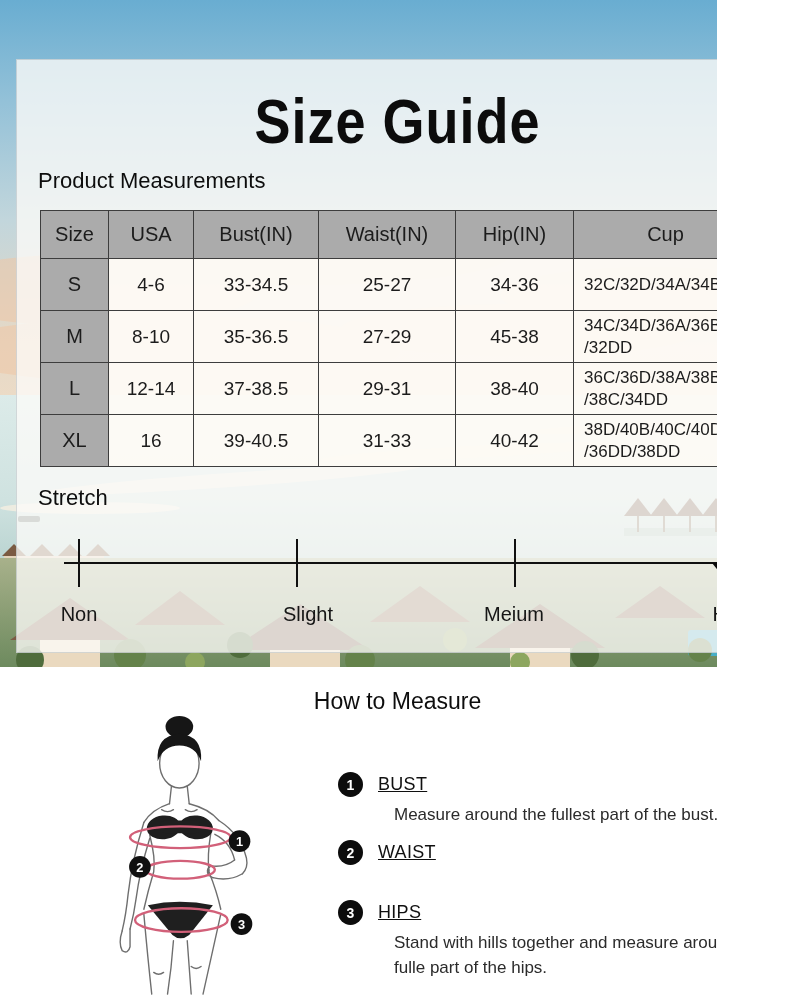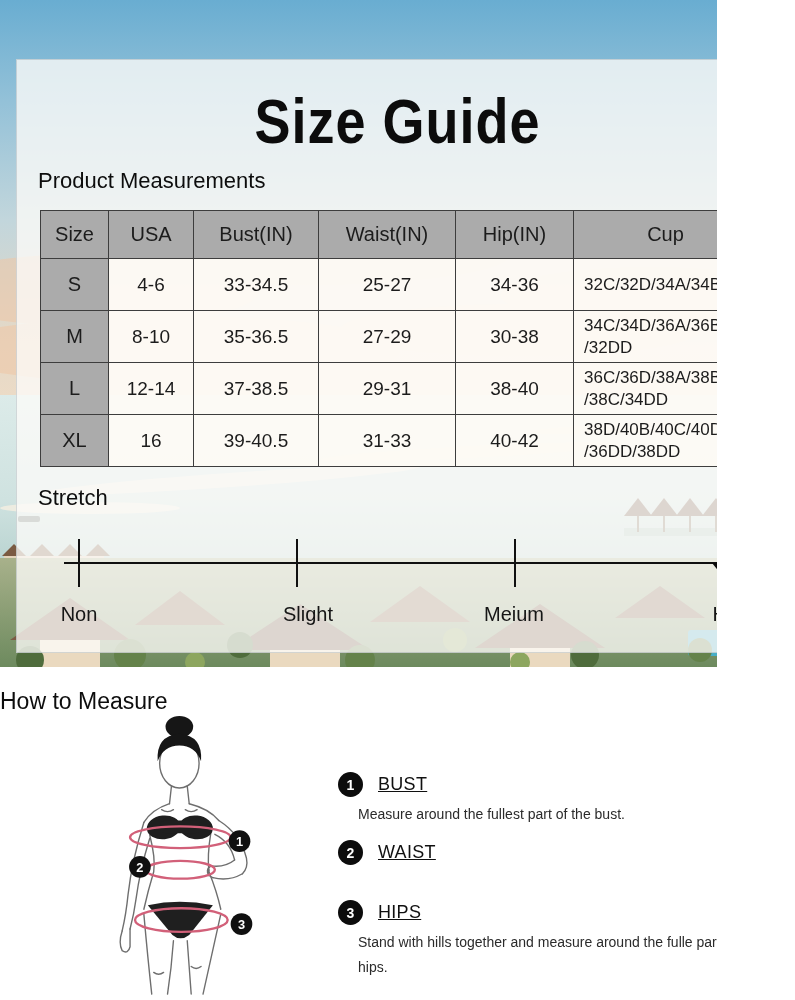--- a/index.html
+++ b/index.html
@@ -34,33 +34,33 @@
   .scale-line{position:absolute;left:64px;top:562px;width:694px;height:2px;background:#101010;}
   .scale-tick{position:absolute;top:539px;width:2px;height:48px;background:#101010;}
   .tick-0{left:78px}.tick-1{left:296px}.tick-2{left:514px}.tick-3{left:733px}
   .indicator{position:absolute;left:712px;top:563px;width:0;height:0;
              border-left:22px solid transparent;border-right:22px solid transparent;
              border-top:27px solid #0a0a0a;}
   .scale-label{position:absolute;top:603px;transform:translateX(-50%);
                font-size:20px;color:#161616;white-space:nowrap;}
   .lab-0{left:79px}.lab-1{left:308px}.lab-2{left:514px}.lab-3{left:733px}
 
-  .htm-heading{position:absolute;left:0;top:688px;width:795px;
+  .htm-heading{position:absolute;left:0;top:688px;width:795px;text-align:center;
                font-size:23px;color:#0d0d0d;}
 
   .figure{position:absolute;left:95px;top:712px;width:220px;height:286px;display:block;}
 
   .step{position:absolute;left:338px;width:436px;}
   .step-1{top:772px}.step-2{top:840px}.step-3{top:900px}
   .step-head{display:flex;align-items:center;gap:15px;}
   .badge{width:25px;height:25px;border-radius:50%;background:#0c0c0c;color:#fff;
          font-size:14px;font-weight:bold;display:flex;align-items:center;
          justify-content:center;flex:0 0 25px;}
   .step-label{font-size:18px;color:#101010;letter-spacing:0.3px;text-decoration:underline;}
-  .step-desc{margin-left:20px;margin-top:5px;font-size:14px;line-height:25px;color:#2b2b2b;}
+  .step-desc{margin-left:56px;margin-top:5px;font-size:17px;line-height:25px;color:#2b2b2b;}
 </style>
 </head>
 <body>
 
 <div class="canvas">
 
   <svg class="photo" viewBox="0 0 795 667" preserveAspectRatio="none">
     <defs>
       <linearGradient id="gSky" x1="0" y1="0" x2="0" y2="1">
         <stop offset="0" stop-color="#69add1"></stop>
@@ -182,21 +182,21 @@
         <td>33-34.5</td>
         <td>25-27</td>
         <td>34-36</td>
         <td class="cup">32C/32D/34A/34B</td>
       </tr>
       <tr>
         <th>M</th>
         <td>8-10</td>
         <td>35-36.5</td>
         <td>27-29</td>
-        <td>30-38</td>
+        <td>45-38</td>
         <td class="cup">34C/34D/36A/36B
 /32DD</td>
       </tr>
       <tr>
         <th>L</th>
         <td>12-14</td>
         <td>37-38.5</td>
         <td>29-31</td>
         <td>38-40</td>
         <td class="cup">36C/36D/38A/38B

